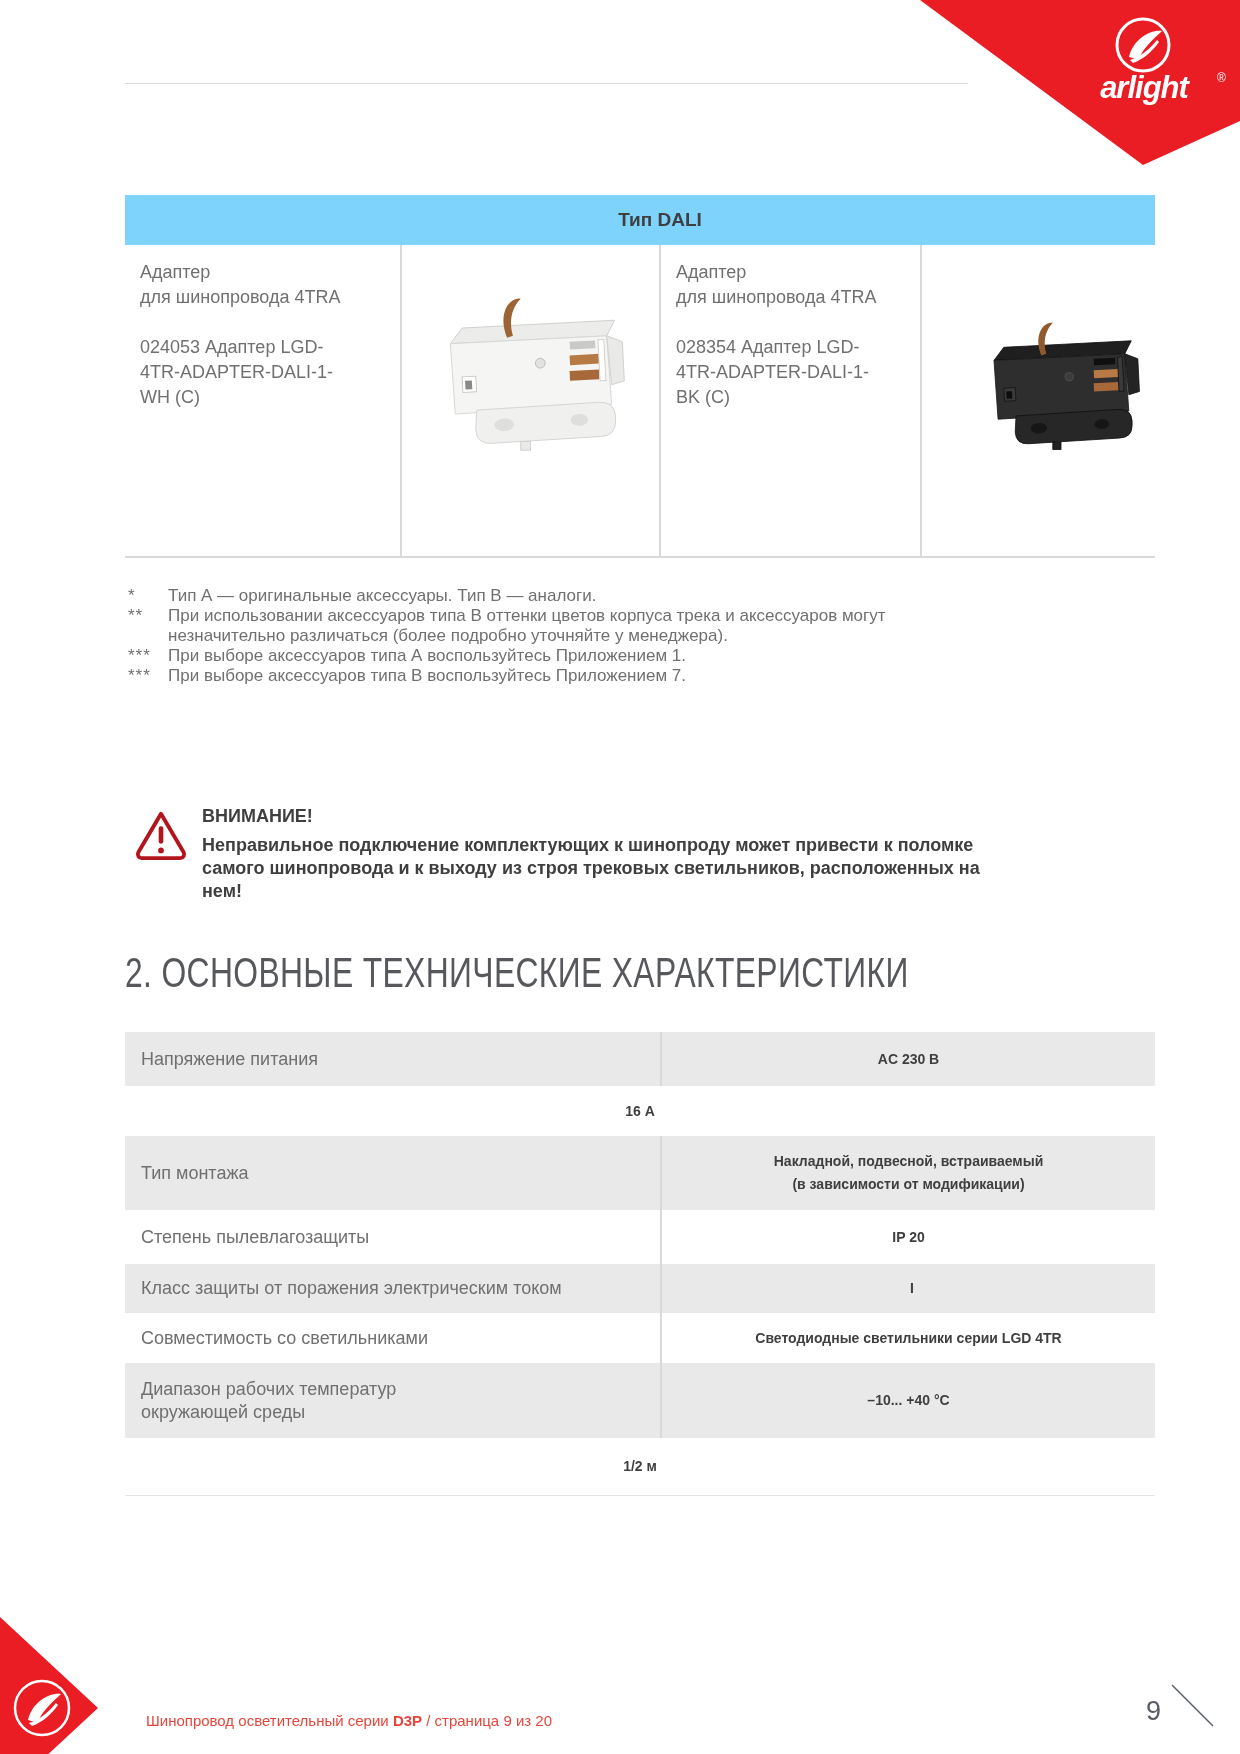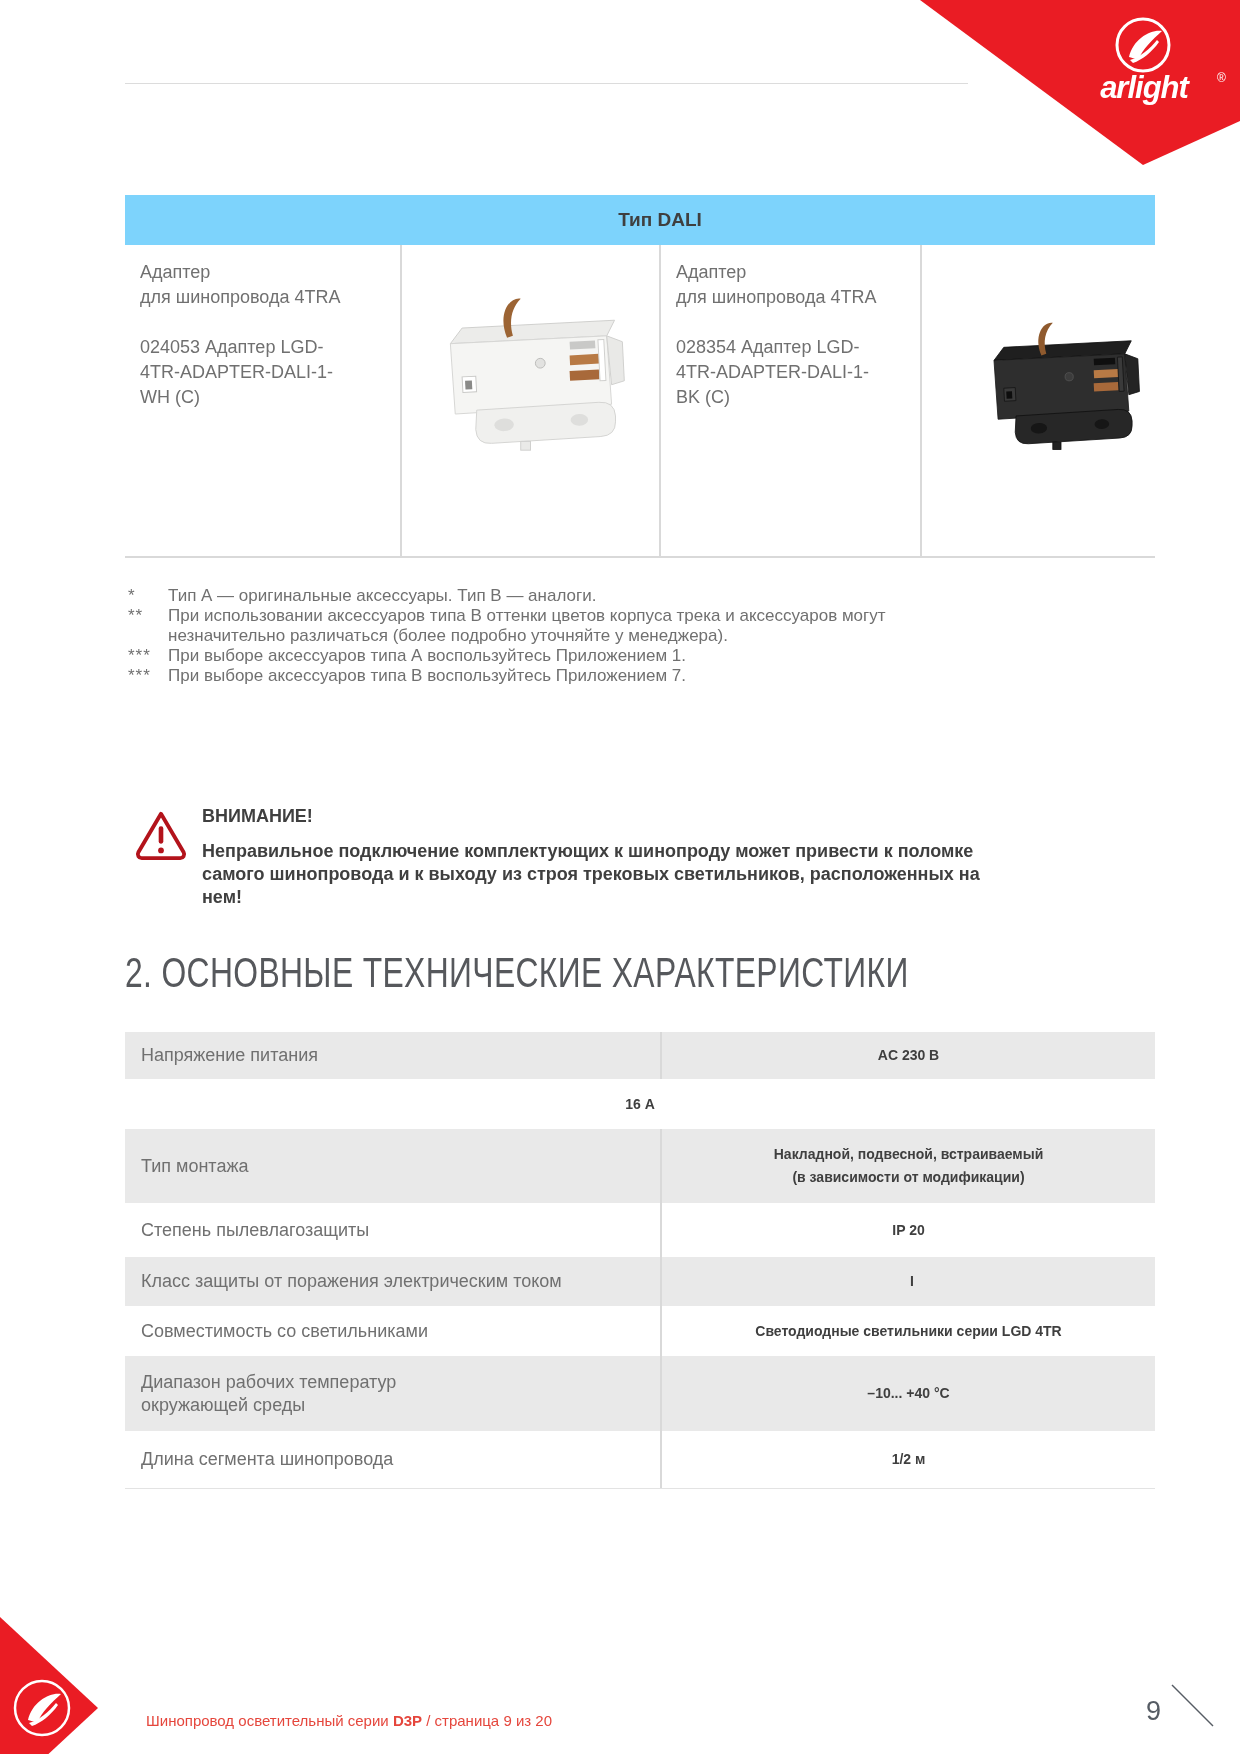--- a/index.html
+++ b/index.html
@@ -29,37 +29,37 @@
   
   .footnotes{position:absolute;left:128px;top:586px;width:860px;font-size:17px;line-height:20px;color:#707070;}
   .fn-row{display:flex;align-items:flex-start;}
   .fn-marker{width:40px;flex:0 0 40px;letter-spacing:1px;}
   .fn-text{width:780px;}
 
   
   .warning{position:absolute;left:134px;top:805px;display:flex;}
   .warning-icon{flex:0 0 54px;margin-top:4px;}
   .warning-body{margin-left:14px;width:830px;font-weight:bold;font-size:18px;line-height:23px;color:#3f3f3f;}
-  .warning-title{margin-bottom:12px;}
+  .warning-title{margin-bottom:6px;}
   .warning-text{width:820px;}
 
   
   .section-heading{position:absolute;left:125px;top:948px;font-size:43px;font-weight:400;color:#56585c;
                    white-space:nowrap;transform:scaleX(0.74);transform-origin:left top;letter-spacing:0.5px;}
 
   
   .specs-table{position:absolute;left:125px;top:1032px;width:1030px;border-bottom:1px solid #e3e3e3;}
   .spec-row{display:flex;}
   .spec-row.gray{background:#e9e9e9;}
   .spec-label{width:537px;box-sizing:border-box;border-right:2px solid #d9d9d9;padding-left:16px;
               display:flex;flex-direction:column;justify-content:center;
               font-size:18px;line-height:23px;color:#707070;}
   .spec-value{flex:1;display:flex;flex-direction:column;align-items:center;justify-content:center;
               font-size:14px;line-height:23px;font-weight:bold;color:#3f3f3f;text-align:center;}
-  .r1{height:47px;} .r2{height:50px;} .r3{height:74px;} .r4{height:54px;}
+  .r1{height:54px;} .r2{height:50px;} .r3{height:74px;} .r4{height:54px;}
   .r5{height:49px;gap:7px;} .r6{height:50px;} .r7{height:75px;} .r8{height:57px;}
 
   
   .footer-logo{position:absolute;left:0;top:1612px;}
   .footer-text{position:absolute;left:146px;top:1712px;font-size:15px;color:#e5463c;white-space:nowrap;}
   .footer-text .series-code{font-weight:bold;}
   .page-number{position:absolute;left:1146px;top:1696px;font-size:27px;color:#565c64;}
   .corner-slash{position:absolute;left:1160px;top:1678px;}
 </style>
 </head>
@@ -232,23 +232,20 @@
     <div class="spec-row gray r7">
       <div class="spec-label">
         <span>Диапазон рабочих температур</span>
         <span>окружающей среды</span>
       </div>
       <div class="spec-value">
           <span>–10... +40 °C</span>
         </div>
     </div>
     <div class="spec-row r8">
-      <div class="spec-label">
-          <span>Длина сегмента шинопровода</span>
-        </div>
       <div class="spec-value">
           <span>1/2 м</span>
         </div>
     </div>
   </div>
 
   <svg class="footer-logo" viewBox="0 0 110 142" width="110" height="142">
     <polygon points="0,5 98,96 0,187" fill="#ea1c24"></polygon>
     <g>
       <circle cx="42" cy="96" r="27" fill="none" stroke="#ffffff" stroke-width="2.5"></circle>

